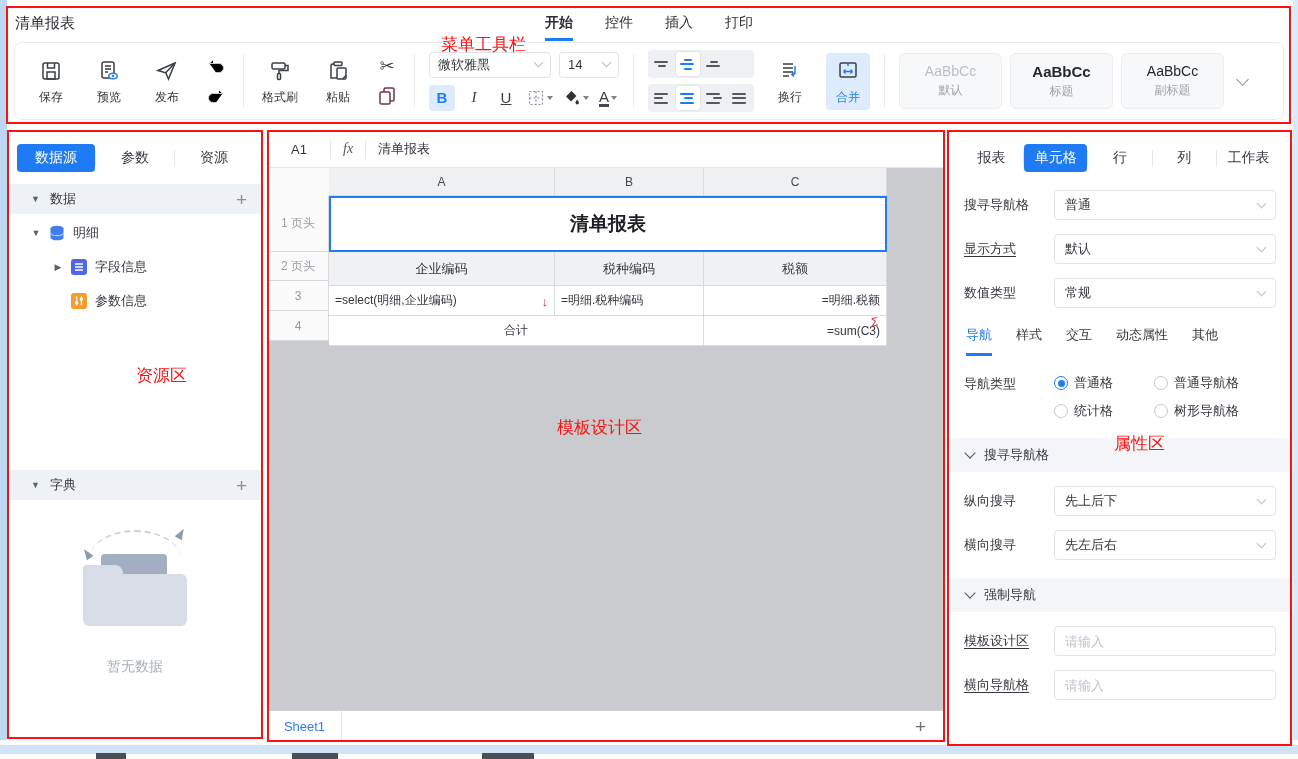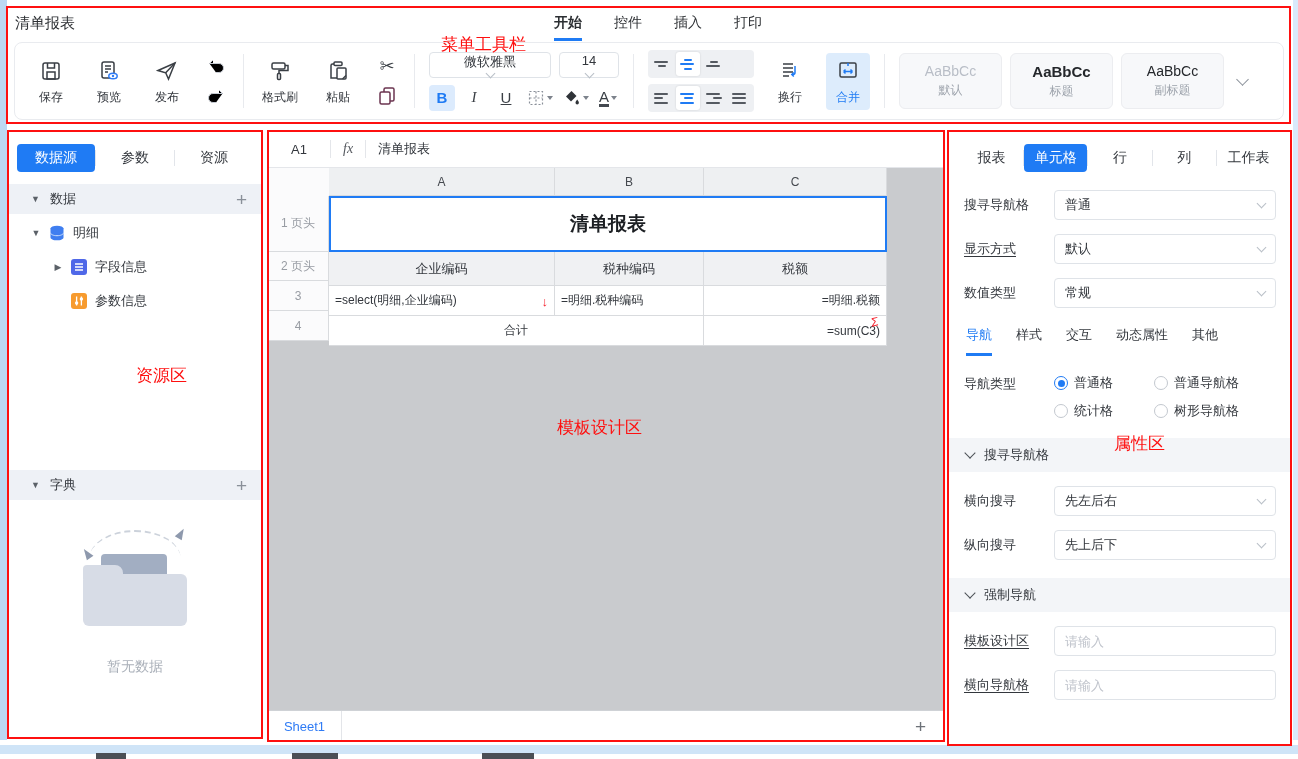--- a/index.html
+++ b/index.html
@@ -12,42 +12,42 @@
   .frame-bottom{ position:absolute; left:0; top:745px; width:1298px; height:9px; background:#cfe4f7; }
   .fleck { position:absolute; top:753px; height:6px; background:#4b4f55; }
 
   
   .ann-box { position:absolute; border:2px solid #fe1010; pointer-events:none; z-index:50; }
   .ann-label { position:absolute; color:#fe1010; font-size:17px; z-index:51; pointer-events:none; }
 
   
   .titlebar { position:absolute; left:7px; top:6px; width:1284px; height:36px; background:#fff; }
   .win-title { position:absolute; left:8px; top:8px; font-size:15px; color:#2c2f33; }
-  .menu-tabs { position:absolute; left:538px; top:8px; display:flex; gap:32px;margin-left:9px; }
+  .menu-tabs { position:absolute; left:538px; top:8px; display:flex; gap:32px; }
   .menu-tab { font-size:14px; color:#2c2f33; padding-bottom:6px; cursor:pointer; }
   .menu-tab.active { font-weight:bold; border-bottom:3px solid #1f7bf4; }
 
   
   .toolbar { position:absolute; left:14px; top:42px; width:1270px; height:78px; background:#fff;
              border:1px solid #e9ebef; border-radius:8px; display:flex; align-items:center;
              padding:0 14px; gap:14px; }
   .vsep { width:1px; height:54px; background:#e8eaee; flex:0 0 1px; }
   .tool { display:flex; flex-direction:column; align-items:center; gap:4px; width:44px; cursor:pointer; }
   .tool .ticon { height:28px; display:flex; align-items:center; justify-content:center; }
   .tool .tlabel { font-size:12px; color:#33373d; white-space:nowrap; }
   .tool svg { stroke:#3a3f45; fill:none; stroke-width:1.5; }
   .stack2 { display:flex; flex-direction:column; gap:8px; align-items:center; width:26px; }
   .stack2 .sicon { height:22px; display:flex; align-items:center; justify-content:center; cursor:pointer; }
   .disabled svg { stroke:#c7ccd4; }
   .cutglyph { font-size:18px; color:#3a3f45; }
 
   .fontgrp { display:flex; flex-direction:column; gap:7px; }
   .selbox { height:26px; border:1px solid #dfe3e8; border-radius:4px; background:#fff;
             display:flex; align-items:center; justify-content:space-between; padding:0 8px;
-            font-size:13px; color:#33373d; cursor:pointer;flex-direction:column; }
+            font-size:13px; color:#33373d; cursor:pointer; }
   .fontname { width:122px; }
   .fontsize { width:60px; }
   .chev { width:7px; height:7px; border-right:1.5px solid #b9bfc7; border-bottom:1.5px solid #b9bfc7;
           transform:rotate(45deg); margin-top:-4px; flex:0 0 auto; }
   .fmtrow { display:flex; align-items:center; gap:6px; height:26px; }
   .fbtn { width:26px; height:26px; display:flex; align-items:center; justify-content:center;
           border-radius:4px; cursor:pointer; font-size:15px; color:#3a3f45; }
   .fbtn.bold { background:#dcebfd; color:#1f7bf4; font-weight:bold; }
   .fbtn.italic { font-style:italic; font-family:"Liberation Serif", serif; }
   .fbtn.uline { text-decoration:underline; }
@@ -560,30 +560,30 @@
           <span>树形导航格</span>
         </span>
       </div>
     </div>
 
     <div class="rp-section">
       <span class="sec-chev"></span>
       <span class="sec-title">搜寻导航格</span>
     </div>
     <div class="rp-field">
+      <span class="rp-label">纵向搜寻</span>
+      <div class="rp-select">
+        <span>先上后下</span>
+        <span class="chev"></span>
+      </div>
+    </div>
+    <div class="rp-field">
       <span class="rp-label">横向搜寻</span>
       <div class="rp-select">
         <span>先左后右</span>
-        <span class="chev"></span>
-      </div>
-    </div>
-    <div class="rp-field">
-      <span class="rp-label">纵向搜寻</span>
-      <div class="rp-select">
-        <span>先上后下</span>
         <span class="chev"></span>
       </div>
     </div>
 
     <div class="rp-section">
       <span class="sec-chev"></span>
       <span class="sec-title">强制导航</span>
     </div>
     <div class="rp-field">
       <span class="rp-label ul">模板设计区</span>

